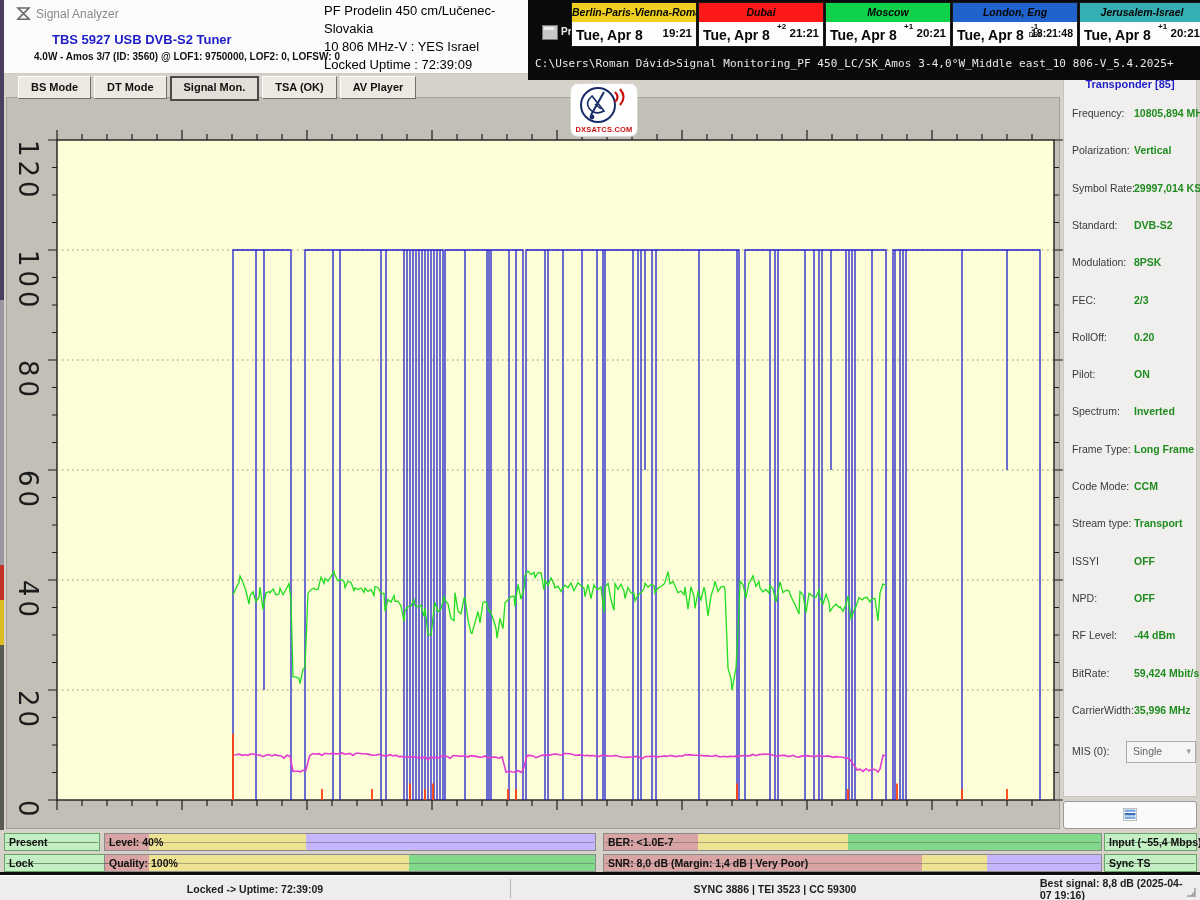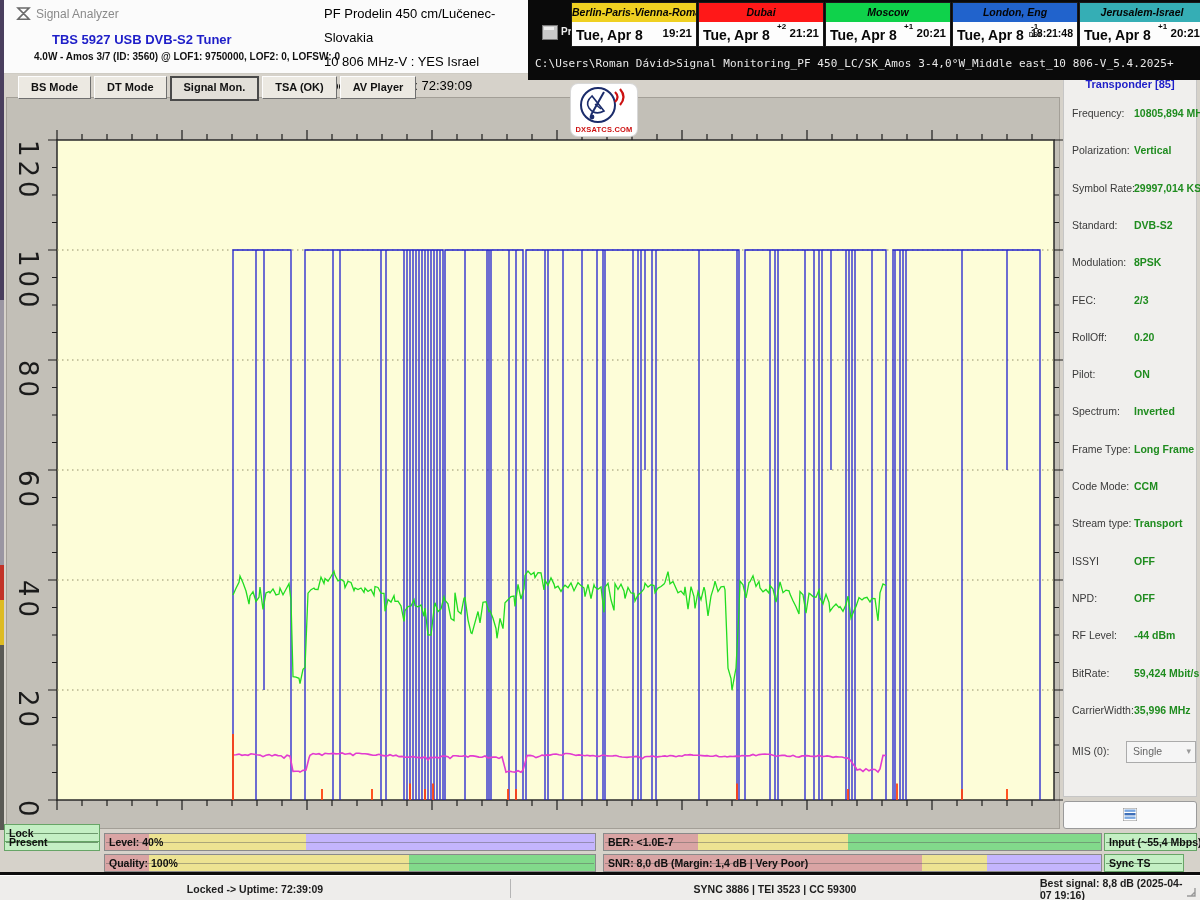--- a/index.html
+++ b/index.html
@@ -5,21 +5,21 @@
   html,body{margin:0;padding:0;background:#555;}
   #app{position:relative;width:1200px;height:900px;background:#D6D2CA;overflow:hidden;
        font-family:"Liberation Sans",sans-serif;-webkit-font-smoothing:antialiased;}
   .abs{position:absolute;}
   
   #white-header{left:4px;top:0;width:524px;height:73px;background:#FBFBFB;border-bottom:1px solid #CFCCC4;}
   #app-title{left:32px;top:7px;font-size:12px;color:#8a8a8a;}
   #app-icon{left:12px;top:6px;width:15px;height:15px;}
   #tuner-title{left:48px;top:32px;font-size:13px;font-weight:bold;color:#1E1EC8;}
   #tuner-subtitle{left:30px;top:51px;font-size:10px;font-weight:bold;color:#111;}
-  #info-lines{left:320px;top:2px;width:206px;font-size:13px;color:#000;line-height:24px;}
+  #info-lines{left:320px;top:2px;width:206px;font-size:13px;color:#000;line-height:18px;}
   
   #console{left:528px;top:0;width:672px;height:80px;background:#0A0A0A;z-index:6;}
   #console-fragment-icon{left:14px;top:25px;width:14px;height:13px;background:#C8C8C8;border:1px solid #777;}
   #console-fragment-icon:after{content:"";position:absolute;left:1px;top:1px;width:10px;height:3px;background:#EEE;}
   #console-fragment{left:33px;top:26px;color:#EEE;font-size:10px;font-weight:bold;}
   #clock-bar{left:43px;top:2px;display:flex;gap:1px;}
   .clock{width:124px;background:#FFF;border:1px solid #1a1a1a;}
   .clock-head{height:19px;text-align:center;font-size:10.5px;font-weight:bold;font-style:italic;color:#050505;line-height:19px;white-space:nowrap;overflow:hidden;}
   .clock-body{position:relative;height:24px;background:#FDFDFD;color:#070707;}
   .clock-date{position:absolute;left:4px;top:5px;font-size:14px;font-weight:bold;}
@@ -281,21 +281,21 @@
       <rect x="1.5" y="5" width="11" height="2.4" fill="#3E6FB8"></rect>
       <rect x="1.5" y="8.5" width="11" height="2.4" fill="#7AA7E0"></rect>
     </svg>
   </div>
 
   <div id="status-area">
       <div class="sbox" style="left: 4px; width: 96px; top: 833px;">
         <div class="midline"></div>
         <div class="slabel">Present</div>
       </div>
-      <div class="sbox" style="left: 4px; width: 96px; top: 824px;">
+      <div class="sbox" style="left: 4px; width: 106px; top: 854px;">
         <div class="midline"></div>
         <div class="slabel">Lock</div>
       </div>
       <div class="sbar" style="left: 104px; width: 492px; top: 833px;">
         <div class="seg" style="left:0.0%;width:9.0%;background:#D9A4A4"></div>
         <div class="seg" style="left:9.0%;width:32.0%;background:#EDE392"></div>
         <div class="midline2"></div>
         <div class="slabel">Level: 40%</div>
       </div>
       <div class="sbar" style="left: 104px; width: 492px; top: 854px;">
@@ -315,21 +315,21 @@
       <div class="sbar" style="left: 603px; width: 499px; top: 854px;">
         <div class="seg" style="left:0.0%;width:64.0%;background:#D9A4A4"></div>
         <div class="seg" style="left:64.0%;width:13.0%;background:#EDE392"></div>
         <div class="midline2"></div>
         <div class="slabel">SNR: 8,0 dB (Margin: 1,4 dB | Very Poor)</div>
       </div>
       <div class="sbox" style="left: 1104px; width: 93px; top: 833px;">
         <div class="midline"></div>
         <div class="slabel">Input (~55,4 Mbps)</div>
       </div>
-      <div class="sbox" style="left: 1104px; width: 80px; top: 854px;">
+      <div class="sbox" style="left: 1104px; width: 93px; top: 854px;">
         <div class="midline"></div>
         <div class="slabel">Sync TS</div>
       </div>
     </div>
 
   <div class="abs" id="black-strip"></div>
   <div class="abs" id="statusbar">
     <div class="sb-sec" style="left:0;width:510px;">Locked -&gt; Uptime: 72:39:09</div>
     <div class="sb-div" style="left:510px;"></div>
     <div class="sb-sec" style="left:510px;width:530px;">SYNC 3886 | TEI 3523 | CC 59300</div>

